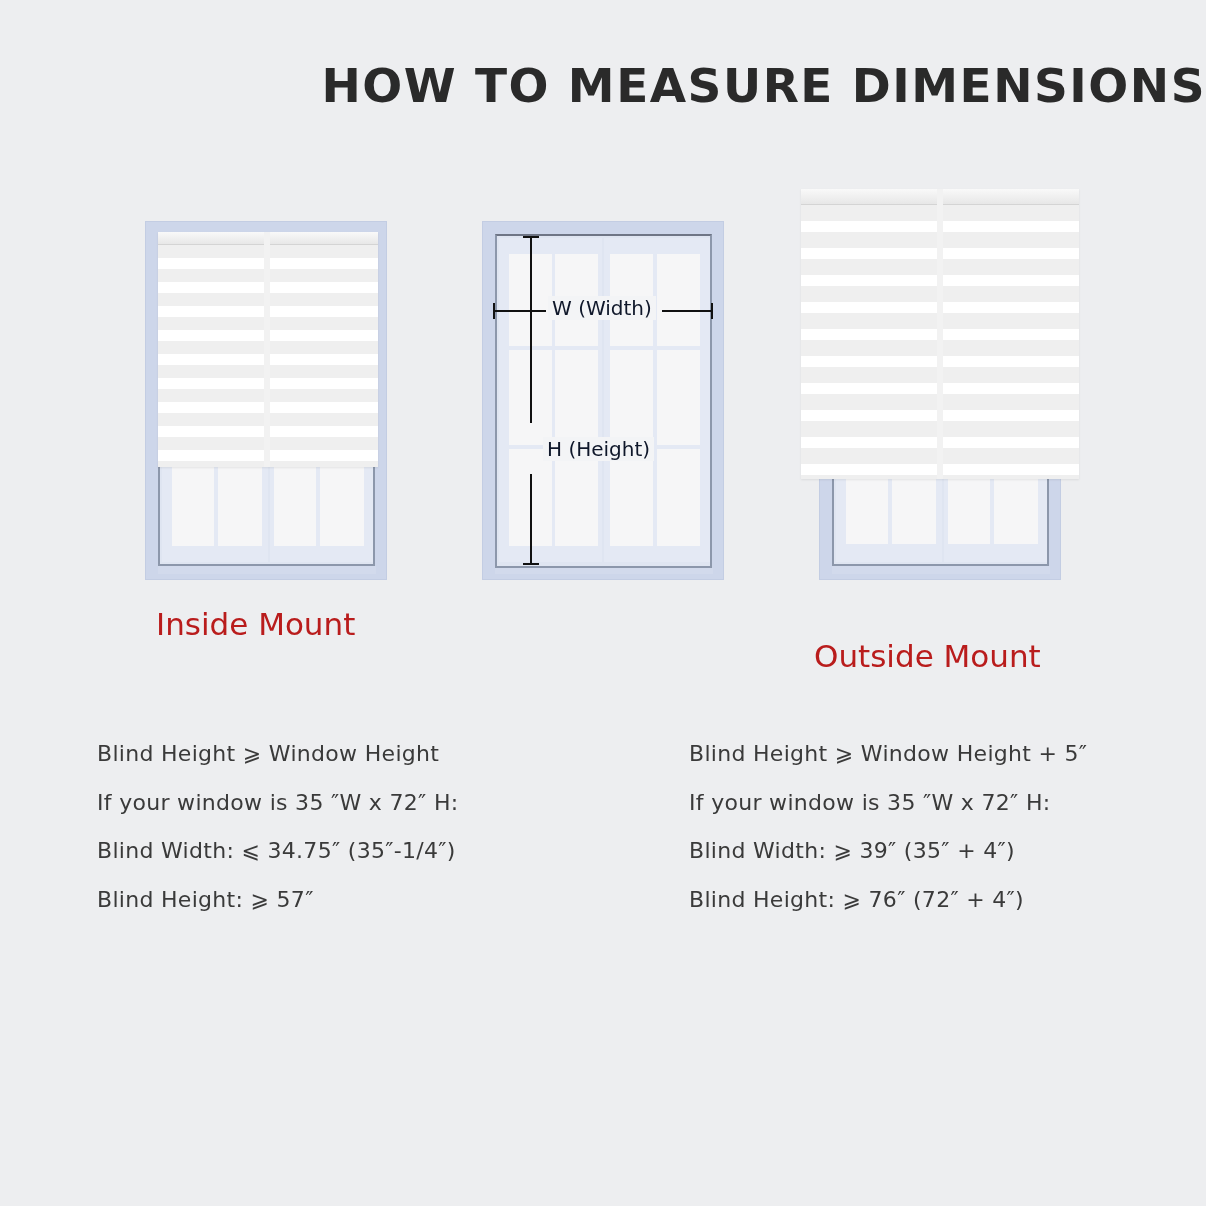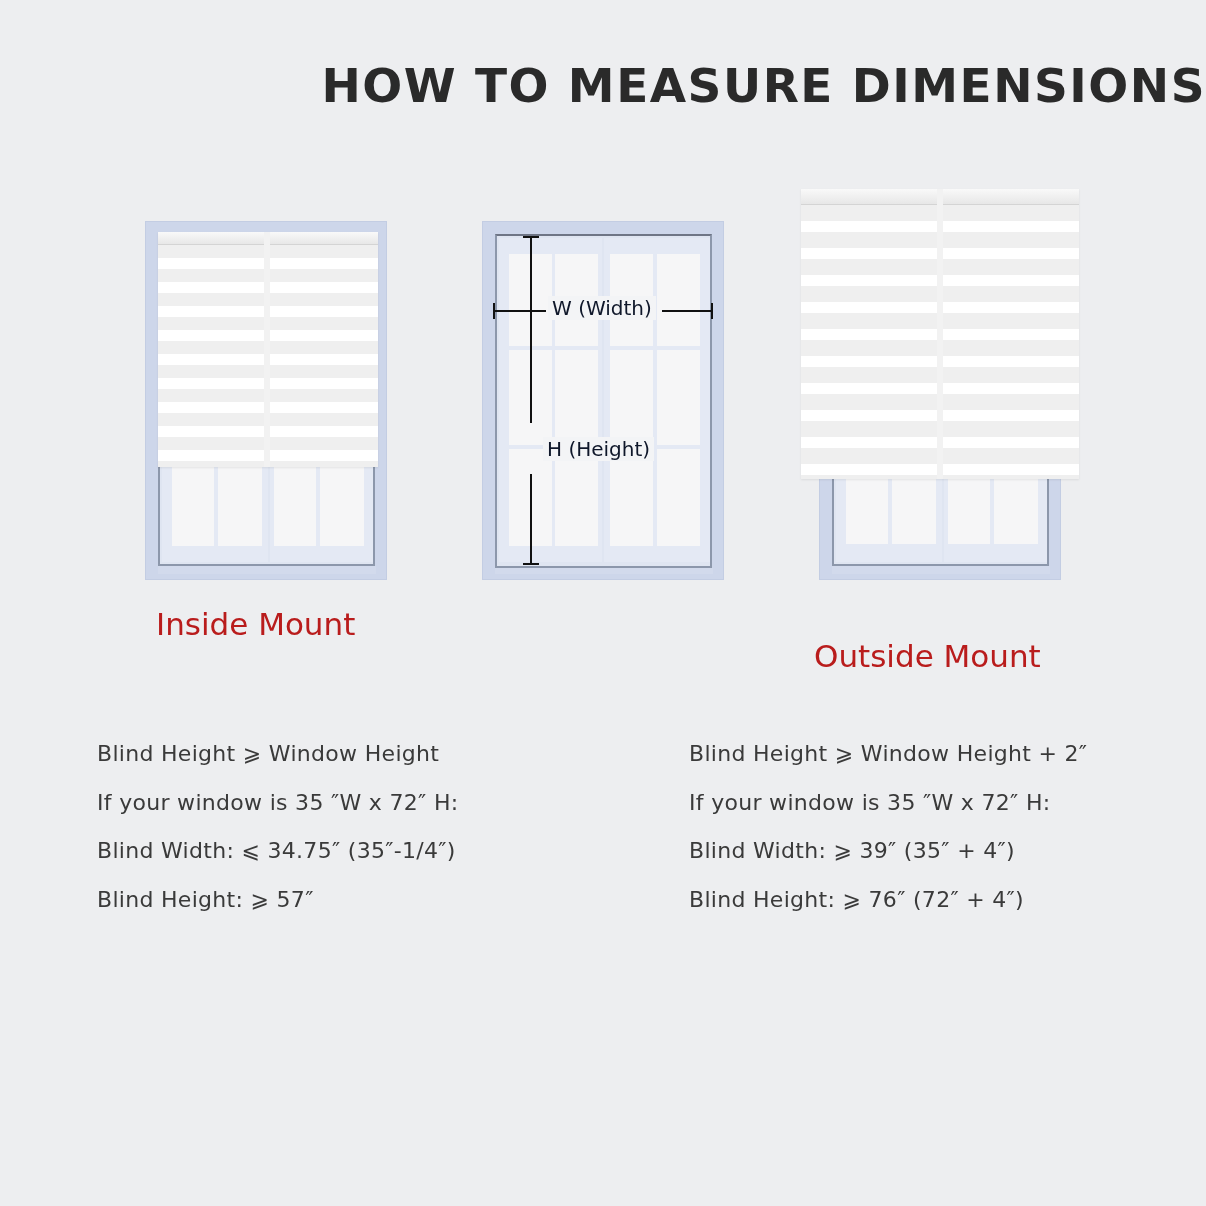--- a/index.html
+++ b/index.html
@@ -196,17 +196,17 @@
 <div class="mount-label" style="left:814px; top:632px;">Outside Mount</div>
 
 <ul class="rules" style="left:97px;">
   <li>Blind Height ⩾ Window Height</li>
   <li>If your window is  35 ″W x 72″ H:</li>
   <li>Blind Width: ⩽ 34.75″ (35″-1/4″)</li>
   <li>Blind Height: ⩾ 57″</li>
 </ul>
 
 <ul class="rules" style="left:689px;">
-  <li>Blind Height ⩾ Window Height + 2″</li>
+  <li>Blind Height ⩾ Window Height + 5″</li>
   <li>If your window is  35 ″W x 72″ H:</li>
   <li>Blind Width: ⩾ 39″ (35″ + 4″)</li>
   <li>Blind Height: ⩾ 76″ (72″ + 4″)</li>
 </ul>
 
 </body></html>

